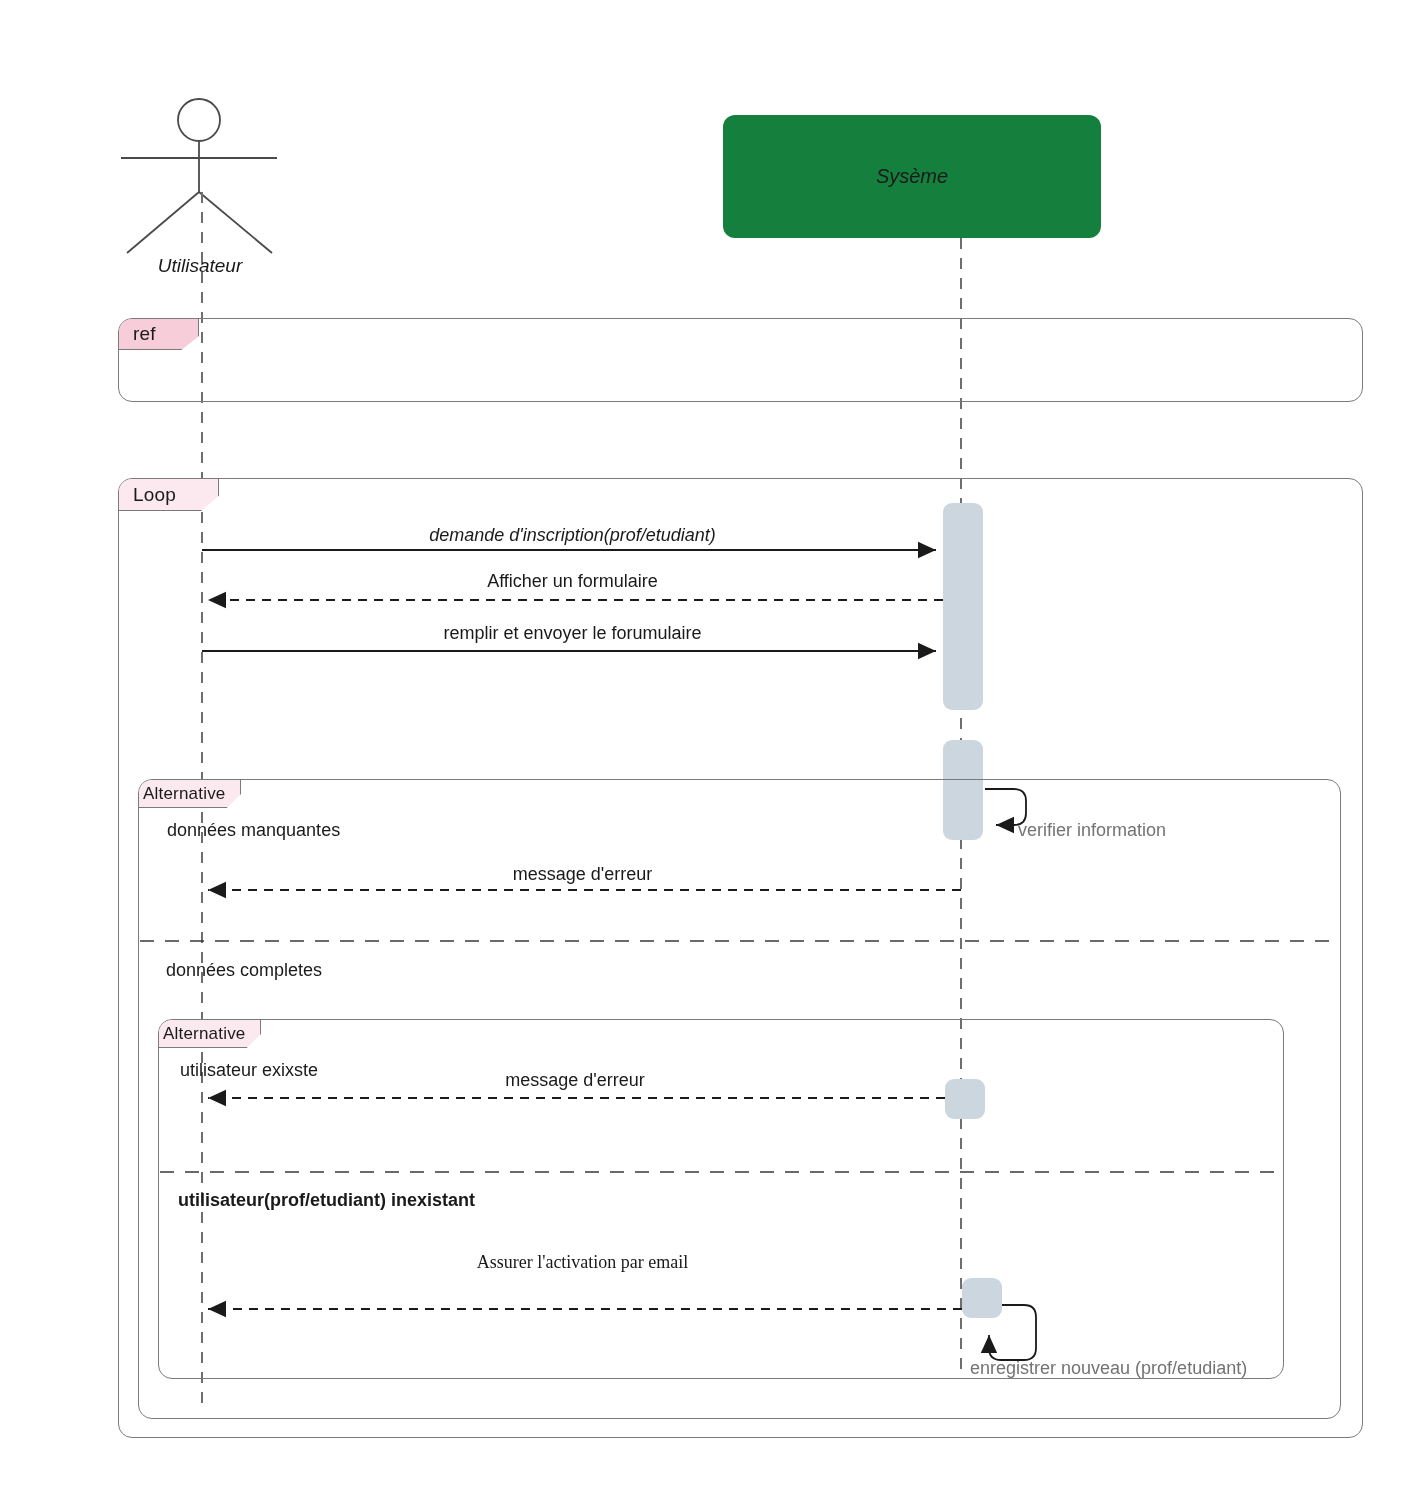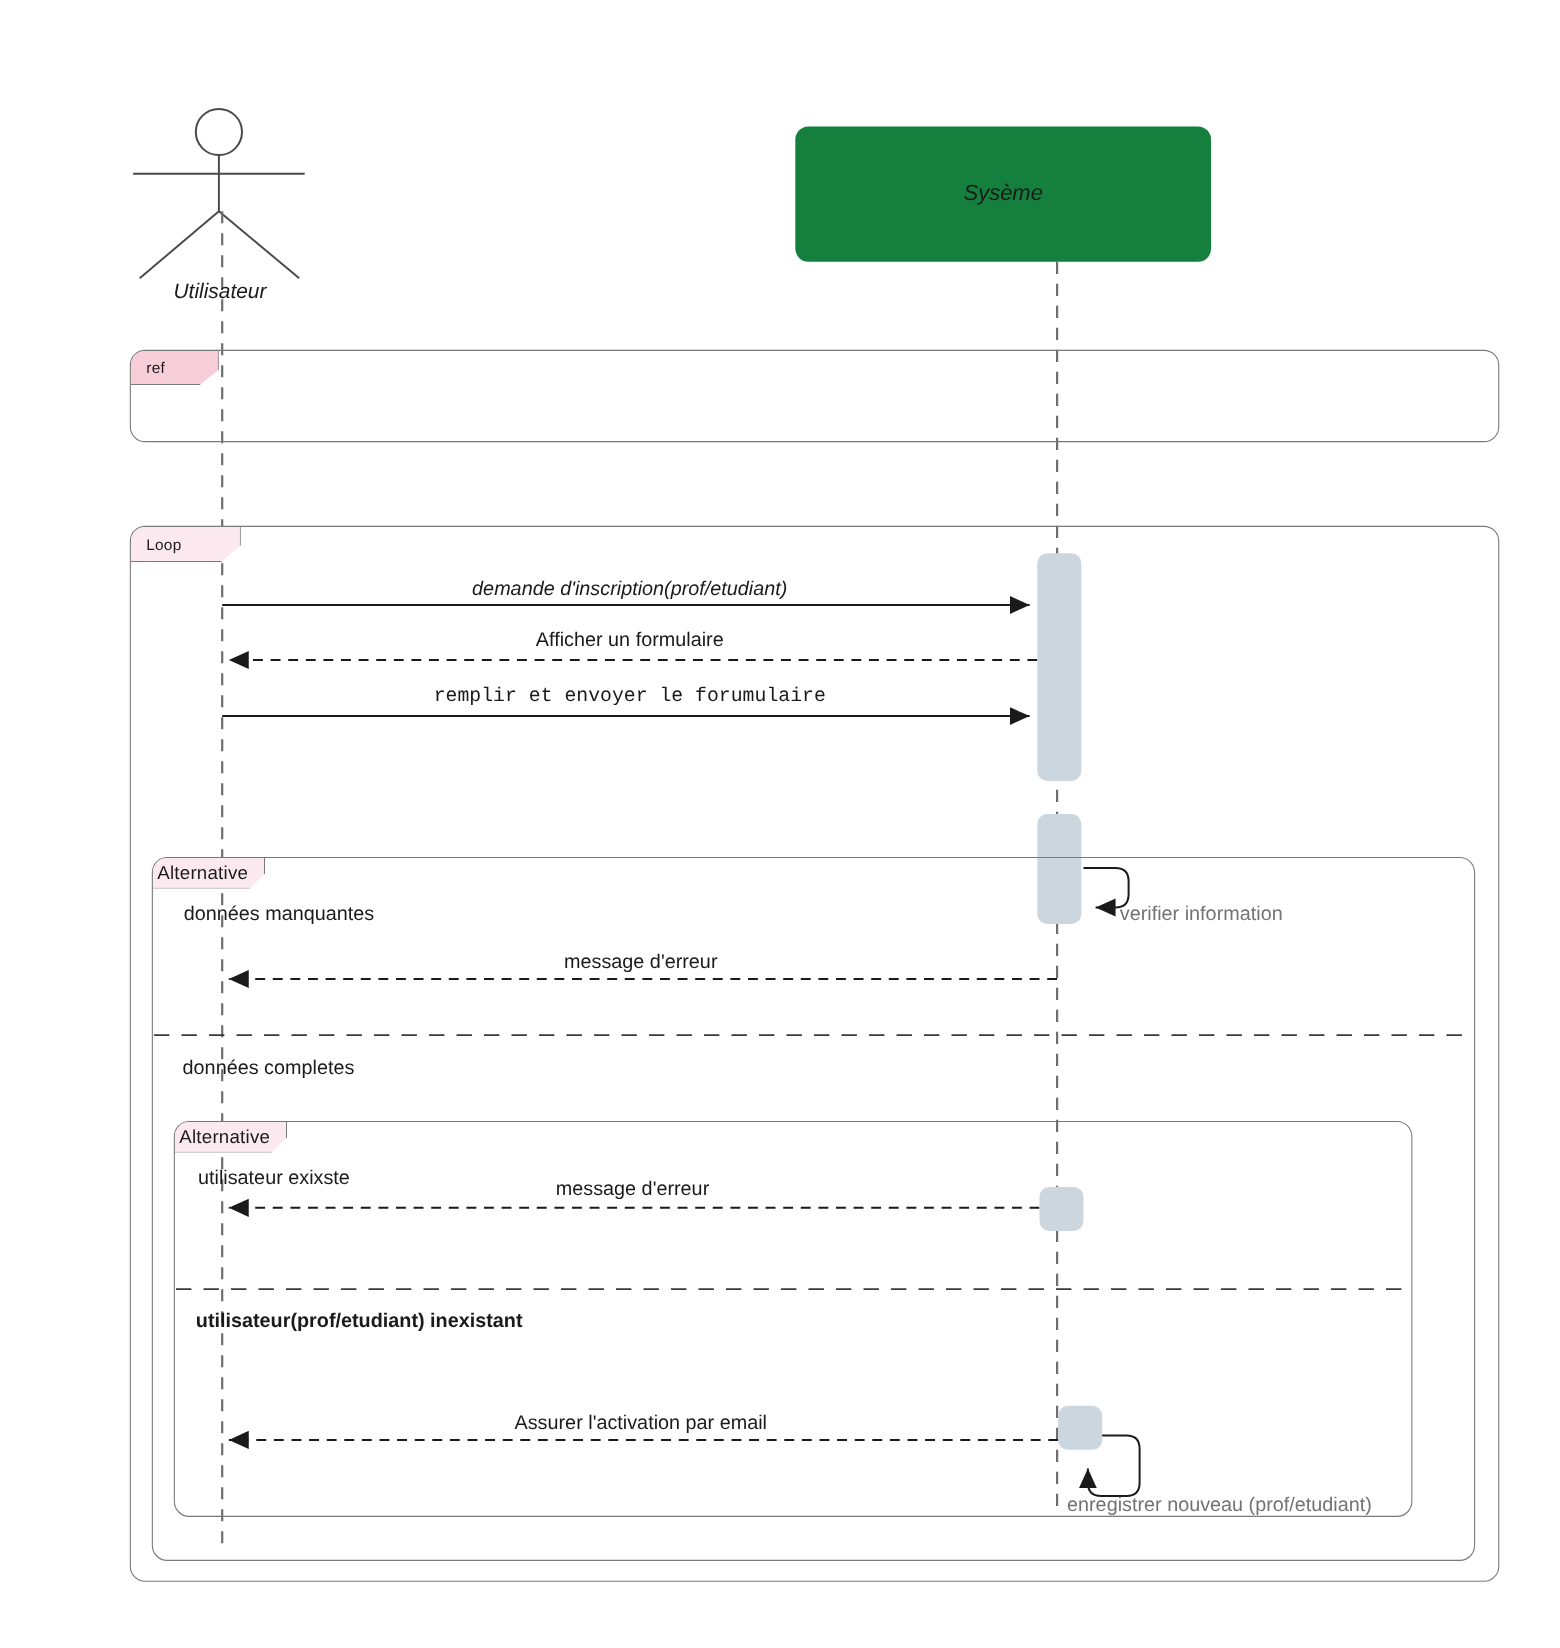--- a/index.html
+++ b/index.html
@@ -59,21 +59,21 @@
     background: transparent;
     box-sizing: border-box;
   }
   .frag-tab {
     position: absolute;
     background: #fbe9ef;
     border: 1px solid #7a7a7a;
     border-top: none;
     border-left: none;
     box-sizing: border-box;
-    font-size: 14px;
+    font-size: 19px;
     color: #1a1a1a;
     display: flex;
     align-items: center;
     padding-left: 14px;
     letter-spacing: 0.2px;
   }
   .frag-tab.small {
     font-size: 17px;
     padding-left: 4px;
   }
@@ -193,25 +193,25 @@
         border-top-left-radius: 13px;
         clip-path: polygon(0 0, 100% 0, 100% 50%, 86% 100%, 0 100%);">Alternative</div>
 
   <div class="guard" style="left:180px; top:1060px;">utilisateur exixste</div>
   <div class="guard" style="left:178px; top:1190px;font-weight:bold;">utilisateur(prof/etudiant)  inexistant</div>
 
   <div class="msg center" style="left:205px; top:571px; width:735px;">Afficher un formulaire</div>
 
   <div class="msg italic center" style="left:205px; top:525px; width:735px;">demande d'inscription(prof/etudiant)</div>
 
-  <div class="msg center" style="left:205px; top:623px; width:735px;font-family:Liberation Mono, monospace;">remplir et envoyer le forumulaire</div>
+  <div class="msg center" style="left:205px; top:623px; width:735px;">remplir et envoyer le forumulaire</div>
 
   <div class="selfmsg" style="left:1018px; top:820px;">verifier information</div>
 
   <div class="msg center" style="left:205px; top:864px; width:755px;">message d'erreur</div>
 
   <div class="msg center" style="left:205px; top:1070px; width:740px;">message d'erreur</div>
 
-  <div class="msg center" style="left:205px; top:1283px; width:755px;">Assurer l'activation par email</div>
+  <div class="msg center" style="left:205px; top:1252px; width:755px;font-family:Liberation Serif, serif;">Assurer l'activation par email</div>
 
   <div class="selfmsg" style="left:970px; top:1358px;">enregistrer nouveau (prof/etudiant)</div>
 
 </div>
 
 </body></html>

